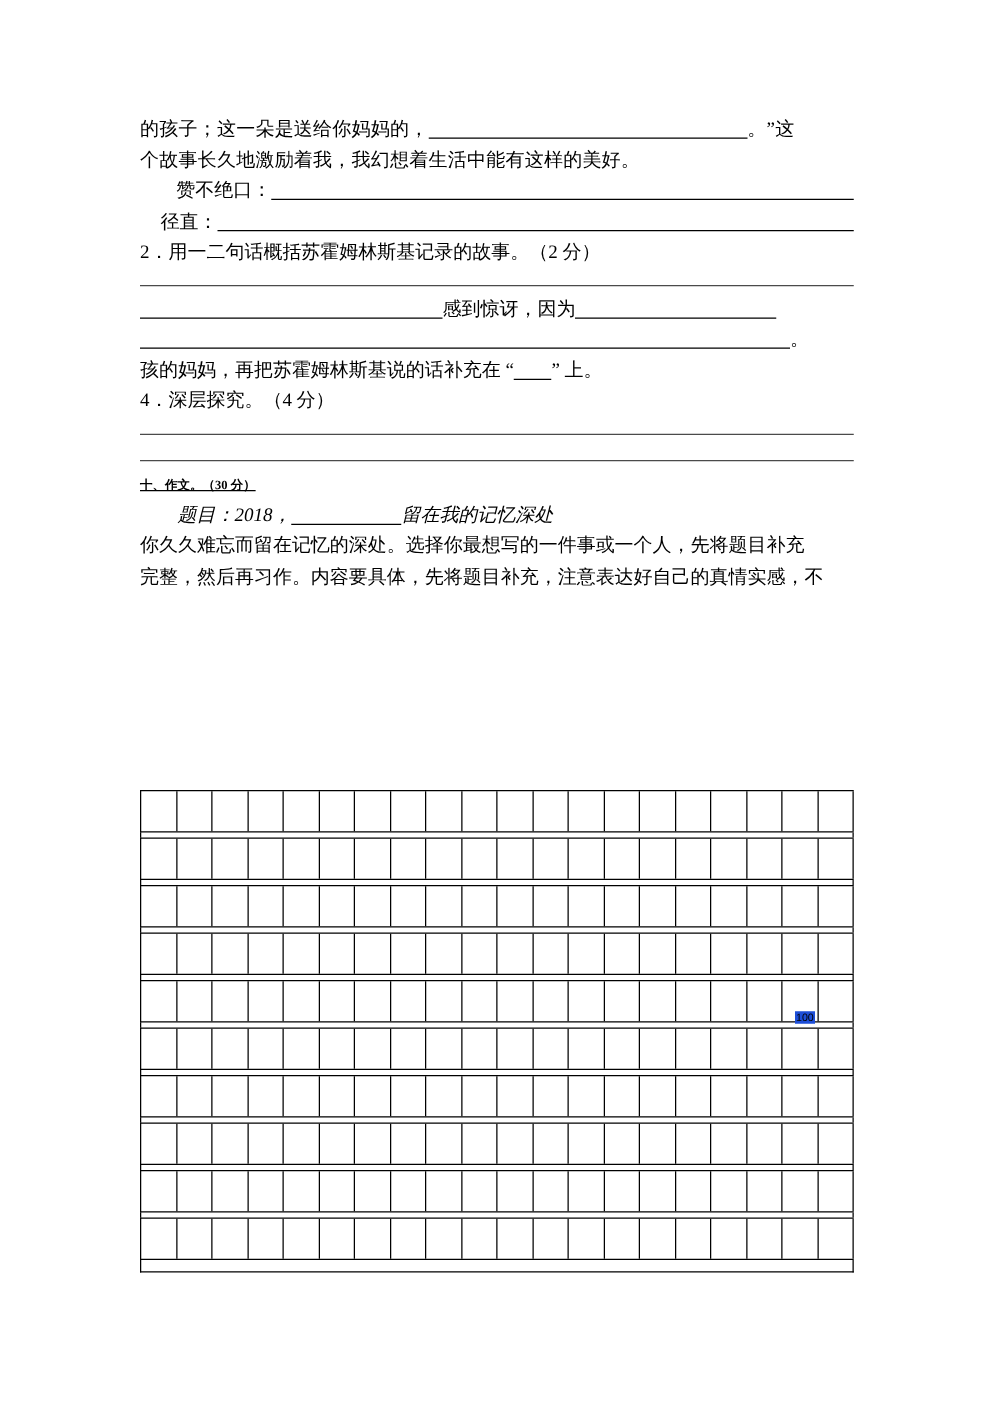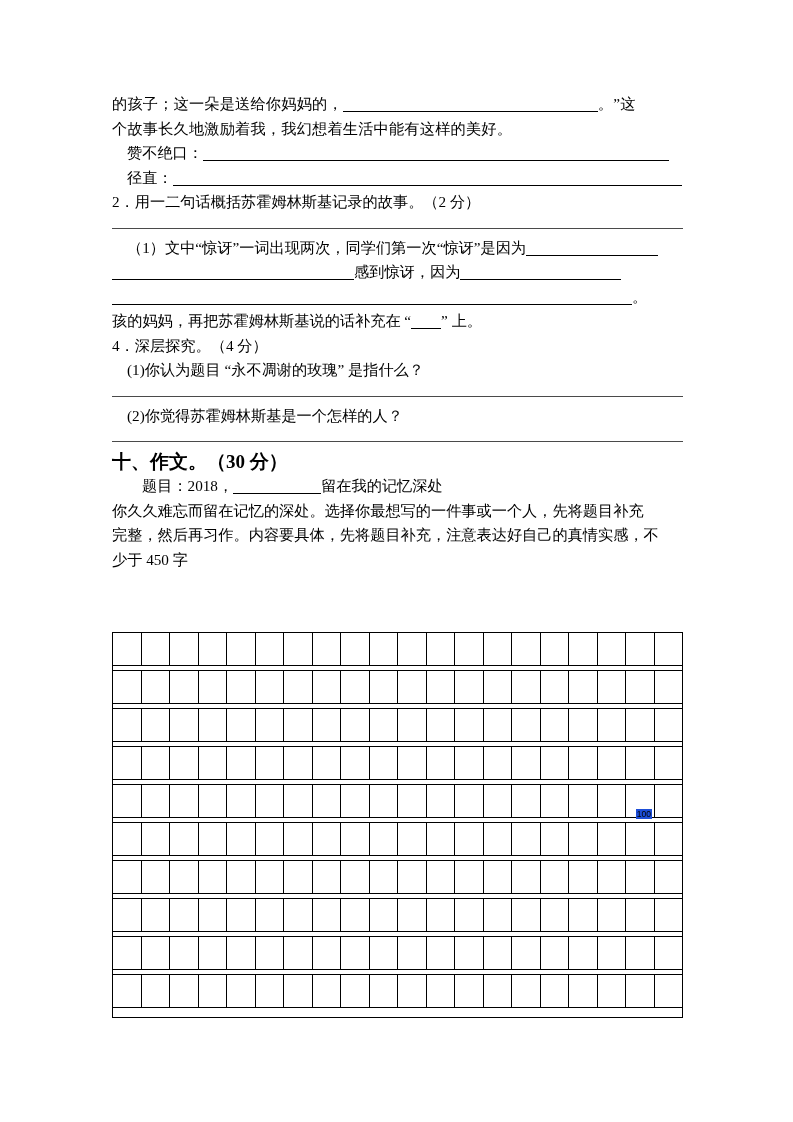--- a/index.html
+++ b/index.html
@@ -40,22 +40,22 @@
     white-space: pre-wrap;
   }
 
   .line {
     font-size: 15.2px;
     line-height: 24.5px;
     margin: 0;
     white-space: pre;
   }
 
-  .indent1 { padding-left: 15px; }
-  .indent2 { padding-left: 30px; }
+  .indent1 { padding-left: 15px; text-align: right; }
+  .indent2 { padding-left: 30px; font-style: italic; }
 
   
   .ul {
     display: inline-block;
     border-bottom: 1px solid #000;
     vertical-align: -3px;
     height: 15px;
   }
 
   
@@ -64,23 +64,24 @@
     border-top: 1px solid #4a4a4a;
     margin: 0;
     width: 100%;
     height: 0;
   }
 
   .spacer-sm { height: 7px; }
   .spacer-md { height: 13px; }
 
   .bold-head {
-    font-size: 19px;
+    font-size: 10px;
     font-weight: bold;
     line-height: 25px;
+    text-decoration: underline;
   }
 
   
   .grid-wrap {
     position: absolute;
     left: 112px;
     top: 632px;
     width: 571px;
   }
   .grid-row {
@@ -132,46 +133,42 @@
 
     <div class="line indent1"><span>赞不绝口：</span><span class="ul" style="width:466px"></span></div>
     <div class="line indent1"><span>径直：</span><span class="ul" style="width:509px"></span></div>
 
     <div class="line"><span>2．</span><span>用一二句话概括苏霍姆林斯基记录的故事。（2 分）</span></div>
     <div class="spacer-md"></div>
     <hr class="rule">
     <div class="spacer-sm"></div>
 
 
-    <div class="line indent1"><span>（1）</span><span>文中“惊讶”一词出现两次，同学们第一次“惊讶”是因为</span><span class="ul" style="width:132px"></span></div>
 
 
     <div class="line"><span class="ul" style="width:242px"></span><span>感到惊讶，因为</span><span class="ul" style="width:161px"></span></div>
 
     <div class="line"><span class="ul" style="width:520px"></span><span>。</span></div>
 
     <div class="line"><span>孩的妈妈，再把苏霍姆林斯基说的话补充在 “</span><span class="ul" style="width:30px"></span><span>” 上。</span></div>
 
     <div class="line"><span>4．</span><span>深层探究。（4 分）</span></div>
 
-    <div class="line indent1"><span>(1)</span><span>你认为题目 “永不凋谢的玫瑰” 是指什么？</span></div>
     <div class="spacer-md"></div>
     <hr class="rule">
     <div class="spacer-sm"></div>
 
-    <div class="line indent1"><span>(2)</span><span>你觉得苏霍姆林斯基是一个怎样的人？</span></div>
     <div class="spacer-md"></div>
     <hr class="rule">
     <div class="spacer-sm"></div>
 
     <div class="bold-head">十、作文。（30 分）</div>
     <div class="line indent2"><span>题目：2018，</span><span class="ul" style="width:88px"></span><span>留在我的记忆深处</span></div>
     <div class="line">你久久难忘而留在记忆的深处。选择你最想写的一件事或一个人，先将题目补充</div>
     <div class="line">完整，然后再习作。内容要具体，先将题目补充，注意表达好自己的真情实感，不</div>
-    <div class="line">少于 450 字</div>
 
   </div>
 
   <div class="grid-wrap">
       <div class="grid-row">
         <div class="grid-cell"></div>
         <div class="grid-cell"></div>
         <div class="grid-cell"></div>
         <div class="grid-cell"></div>
         <div class="grid-cell"></div>

